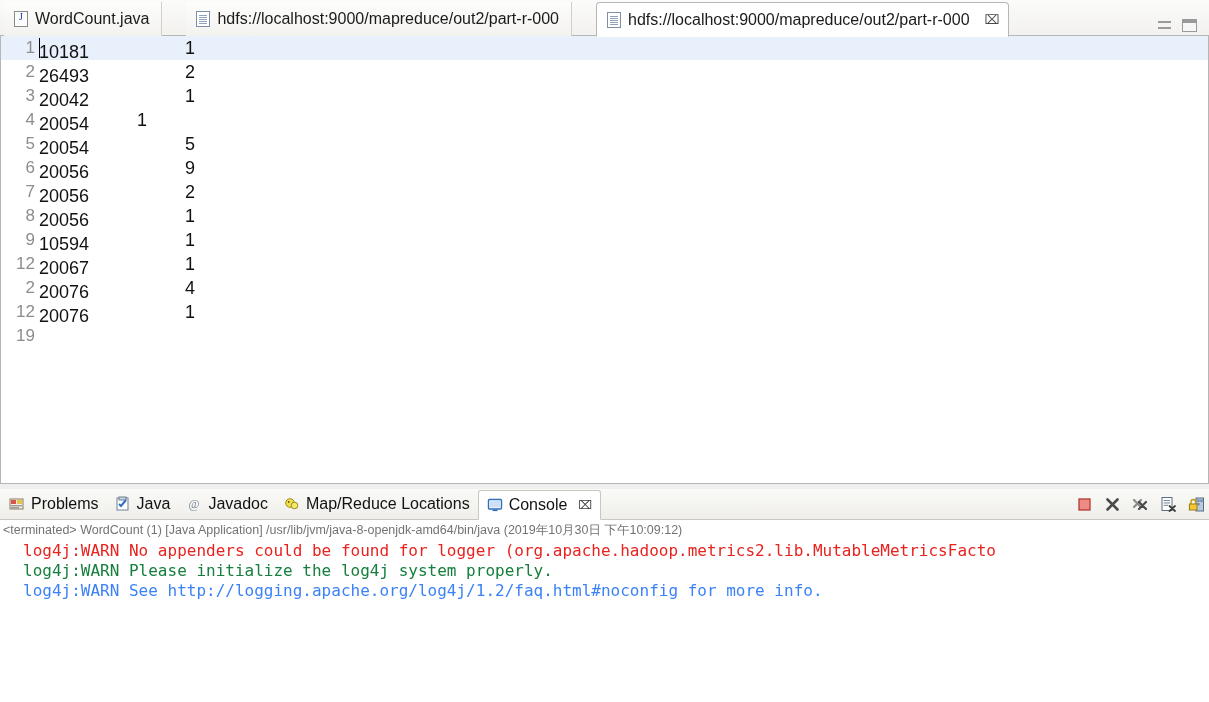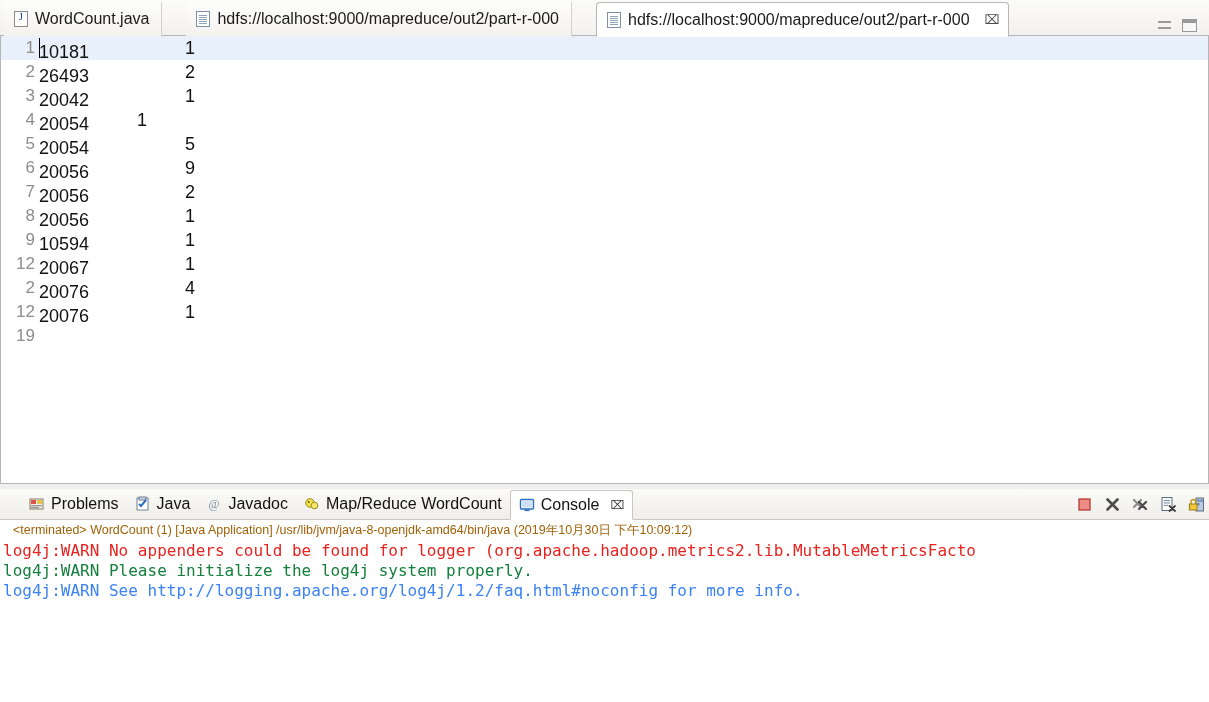--- a/index.html
+++ b/index.html
@@ -216,21 +216,21 @@
     background: #ffffff;
     position: relative;
   }
   .bottom-tabbar {
     height: 31px;
     display: flex;
     align-items: center;
     background: linear-gradient(to bottom, #fafaf8 0%, #efeeea 100%);
     border-bottom: 1px solid #c9c7c2;
     position: relative;
-    padding-left: 21px;
+    padding-left: 1px;
   }
   .btab {
     height: 31px;
     display: flex;
     align-items: center;
     gap: 6px;
     padding: 0 8px;
     font-size: 16px;
     color: #121212;
     white-space: nowrap;
@@ -259,40 +259,41 @@
     height: 31px;
     display: flex;
     align-items: center;
     gap: 11px;
     padding-right: 4px;
   }
   .ctool { width: 17px; height: 17px; position: relative; flex: none; }
 
   .console-status {
     font-size: 12.5px;
-    color: #a16207;
-    padding: 2px 0 2px 13px;
+    color: #737373;
+    padding: 2px 0 2px 3px;
     height: 21px;
     line-height: 17px;
     white-space: nowrap;
     font-family: "Liberation Sans", sans-serif;
   }
   .console-out {
     flex: 1;
     overflow: hidden;
     padding-left: 3px;
     background: #ffffff;
   }
   .cline {
     font-family: "DejaVu Sans Mono", monospace;
     font-size: 16px;
     color: #e8231f;
     line-height: 20px;
     white-space: pre;
     letter-spacing: 0px;
+    margin-left: 20px;
   }
 </style>
 </head>
 <body>
 
 <div id="app">
 
   <div class="editor-area">
 
     <div class="tabbar">
@@ -457,21 +458,21 @@
       </div>
 
       <div class="btab">
         <span class="bico">
           <svg width="16" height="16" viewBox="0 0 16 16">
             <circle cx="6" cy="7" r="4.3" fill="#f3e04a" stroke="#9c8c1e"></circle>
             <circle cx="10.5" cy="9.5" r="3.3" fill="#f6e96d" stroke="#9c8c1e"></circle>
             <circle cx="4.7" cy="6" r="0.9" fill="#5a5013"></circle>
           </svg>
         </span>
-        <span>Map/Reduce WordCount</span>
+        <span>Map/Reduce Locations</span>
       </div>
 
       <div class="btab active">
         <span class="bico">
           <svg width="16" height="16" viewBox="0 0 16 16">
             <rect x="1.5" y="2.5" width="13" height="9.5" rx="1" fill="#ffffff" stroke="#2f6fbf" stroke-width="1.4"></rect>
             <rect x="3" y="4" width="10" height="6.5" fill="#cfe0f5"></rect>
             <rect x="5.5" y="12.5" width="5" height="1.6" fill="#2f6fbf"></rect>
           </svg>
         </span>

